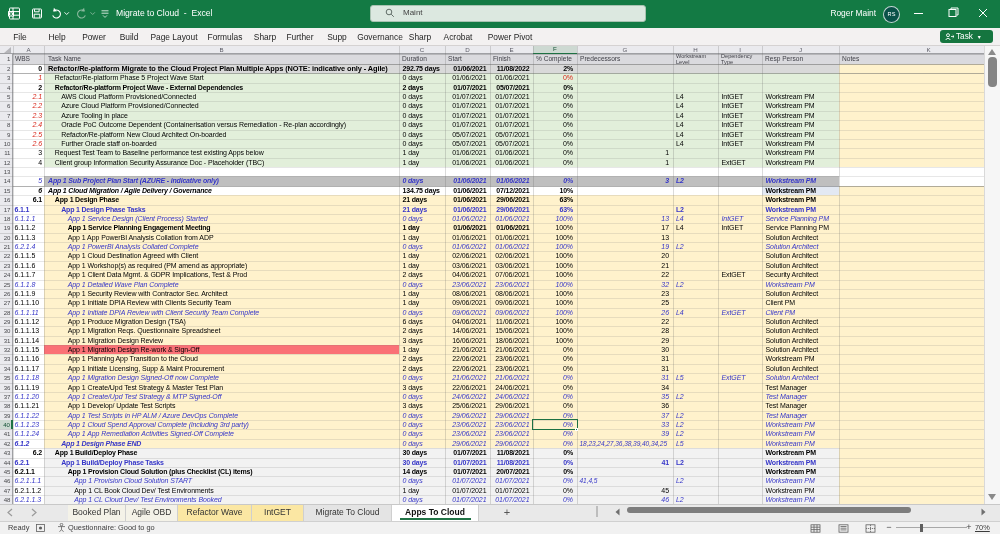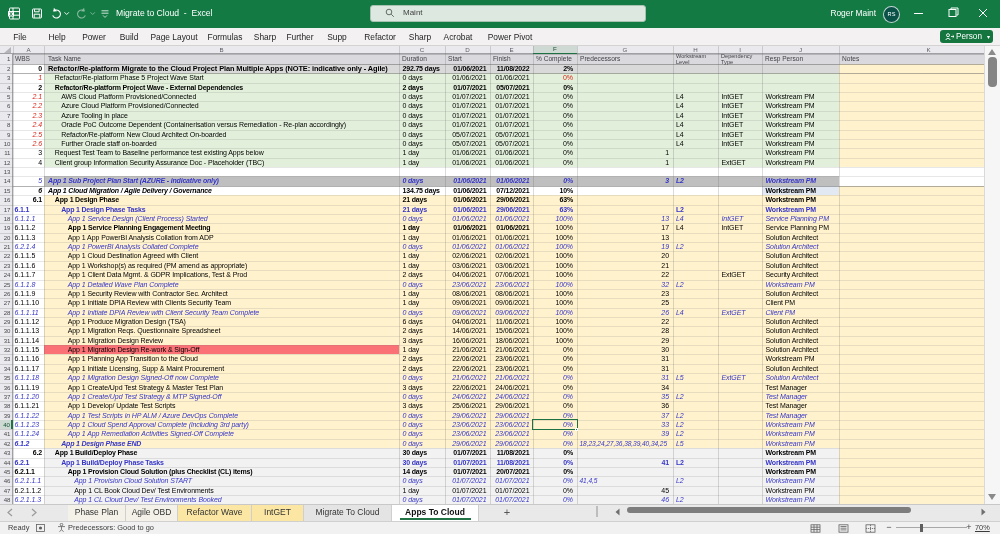--- a/index.html
+++ b/index.html
@@ -54,25 +54,25 @@
 <div style="position:absolute;left:0.00px;top:27.50px;width:1000.00px;height:18.50px;background:#f3f1f1;border-bottom:1px solid #d5d2d2;box-sizing:border-box;"></div>
 <div style="position:absolute;left:-25.00px;top:27.50px;width:90.00px;height:18.00px;color:#252525;font-size:8.4px;line-height:18px;text-align:center;white-space:nowrap;">File</div>
 <div style="position:absolute;left:12.00px;top:27.50px;width:90.00px;height:18.00px;color:#252525;font-size:8.4px;line-height:18px;text-align:center;white-space:nowrap;">Help</div>
 <div style="position:absolute;left:49.00px;top:27.50px;width:90.00px;height:18.00px;color:#252525;font-size:8.4px;line-height:18px;text-align:center;white-space:nowrap;">Power</div>
 <div style="position:absolute;left:84.00px;top:27.50px;width:90.00px;height:18.00px;color:#252525;font-size:8.4px;line-height:18px;text-align:center;white-space:nowrap;">Build</div>
 <div style="position:absolute;left:129.00px;top:27.50px;width:90.00px;height:18.00px;color:#252525;font-size:8.4px;line-height:18px;text-align:center;white-space:nowrap;">Page Layout</div>
 <div style="position:absolute;left:180.00px;top:27.50px;width:90.00px;height:18.00px;color:#252525;font-size:8.4px;line-height:18px;text-align:center;white-space:nowrap;">Formulas</div>
 <div style="position:absolute;left:220.00px;top:27.50px;width:90.00px;height:18.00px;color:#252525;font-size:8.4px;line-height:18px;text-align:center;white-space:nowrap;">Sharp</div>
 <div style="position:absolute;left:255.00px;top:27.50px;width:90.00px;height:18.00px;color:#252525;font-size:8.4px;line-height:18px;text-align:center;white-space:nowrap;">Further</div>
 <div style="position:absolute;left:292.00px;top:27.50px;width:90.00px;height:18.00px;color:#252525;font-size:8.4px;line-height:18px;text-align:center;white-space:nowrap;">Supp</div>
-<div style="position:absolute;left:335.00px;top:27.50px;width:90.00px;height:18.00px;color:#252525;font-size:8.4px;line-height:18px;text-align:center;white-space:nowrap;">Refactor</div>
+<div style="position:absolute;left:335.00px;top:27.50px;width:90.00px;height:18.00px;color:#252525;font-size:8.4px;line-height:18px;text-align:center;white-space:nowrap;">Governance</div>
 <div style="position:absolute;left:375.00px;top:27.50px;width:90.00px;height:18.00px;color:#252525;font-size:8.4px;line-height:18px;text-align:center;white-space:nowrap;">Sharp</div>
 <div style="position:absolute;left:413.00px;top:27.50px;width:90.00px;height:18.00px;color:#252525;font-size:8.4px;line-height:18px;text-align:center;white-space:nowrap;">Acrobat</div>
 <div style="position:absolute;left:465.00px;top:27.50px;width:90.00px;height:20px;color:#252525;font-size:8.4px;line-height:18px;text-align:center;white-space:nowrap;">Power Pivot</div>
-<div style="position:absolute;left:940.00px;top:29.50px;width:53.00px;height:13.50px;background:#15753f;border-radius:3px;color:#fff;font-size:8.2px;line-height:13.5px;"><span style="margin-left:16px">Person</span><span style="font-size:6px;margin-left:5px">▾</span></div>
+<div style="position:absolute;left:940.00px;top:29.50px;width:53.00px;height:13.50px;background:#15753f;border-radius:3px;color:#fff;font-size:8.2px;line-height:13.5px;"><span style="margin-left:16px">Task</span><span style="font-size:6px;margin-left:5px">▾</span></div>
 <svg style="position:absolute;left:945px;top:32.5px" width="9" height="8" viewBox="0 0 9 8">
     <circle cx="3" cy="2.2" r="1.5" fill="none" stroke="#fff" stroke-width="0.9"></circle>
     <path d="M0.8 7 a2.3 2.3 0 0 1 4.4 0" fill="none" stroke="#fff" stroke-width="0.9"></path>
     <path d="M6 3.5 h3 M7.7 2.2 l1.4 1.3 -1.4 1.3" fill="none" stroke="#fff" stroke-width="0.8"></path>
   </svg>
 <div style="position:absolute;left:0.00px;top:46.00px;width:984.00px;height:7.50px;background:#eaeaee;border-bottom:1px solid #9fa0a4;box-sizing:border-box;"></div>
 <svg style="position:absolute;left:2px;top:47px" width="10" height="6" viewBox="0 0 10 6">
     <path d="M9 0 L9 6 L2 6 Z" fill="#b5b5b9"></path>
   </svg>
 <div style="position:absolute;left:13.00px;top:46.00px;width:31.00px;height:7.50px;color:#5c5c66;font-size:6.2px;line-height:7.5px;text-align:center;">A</div>
@@ -657,21 +657,21 @@
   </svg>
 <div style="position:absolute;left:987.50px;top:57.00px;width:9.00px;height:30.00px;background:#848484;border-radius:4px;"></div>
 <svg style="position:absolute;left:988px;top:494.39px" width="8" height="6" viewBox="0 0 8 6">
     <path d="M4 6 L8 0 L0 0 Z" fill="#8a8a8a"></path>
   </svg>
 <div style="position:absolute;left:0.00px;top:504.39px;width:1000.00px;height:16.61px;background:#e9e9e9;border-top:1px solid #c8c8c8;box-sizing:border-box;"></div>
 <svg style="position:absolute;left:6px;top:508.39px" width="40" height="9" viewBox="0 0 40 9">
     <path d="M6 1 L2 4.5 L6 8" fill="none" stroke="#9a9a9a" stroke-width="1.2"></path>
     <path d="M26 1 L30 4.5 L26 8" fill="none" stroke="#9a9a9a" stroke-width="1.2"></path>
   </svg>
-<div style="position:absolute;left:68.00px;top:505.39px;width:58.00px;height:15.61px;background:#f4f2e8;color:#333;font-size:8.5px;line-height:15.61px;text-align:center;border-right:1px solid #cfcfcf;box-sizing:border-box;">Phase Plan</div>
+<div style="position:absolute;left:68.00px;top:505.39px;width:58.00px;height:15.61px;background:#f4f2e8;color:#333;font-size:8.5px;line-height:15.61px;text-align:center;border-right:1px solid #cfcfcf;box-sizing:border-box;">Booked Plan</div>
 <div style="position:absolute;left:126.00px;top:505.39px;width:52.00px;height:15.61px;background:#f4f2e8;color:#333;font-size:8.5px;line-height:15.61px;text-align:center;border-right:1px solid #cfcfcf;box-sizing:border-box;">Agile OBD</div>
 <div style="position:absolute;left:178.00px;top:505.39px;width:74.00px;height:15.61px;background:#fbe7a3;color:#333;font-size:8.5px;line-height:15.61px;text-align:center;border-right:1px solid #cfcfcf;box-sizing:border-box;">Refactor Wave</div>
 <div style="position:absolute;left:252.00px;top:505.39px;width:52.00px;height:15.61px;background:#fbe7a3;color:#333;font-size:8.5px;line-height:15.61px;text-align:center;border-right:1px solid #cfcfcf;box-sizing:border-box;">IntGET</div>
 <div style="position:absolute;left:304.00px;top:505.39px;width:88.00px;height:15.61px;background:#e4e4e4;color:#333;font-size:8.5px;line-height:15.61px;text-align:center;border-right:1px solid #cfcfcf;box-sizing:border-box;">Migrate To Cloud</div>
 <div style="position:absolute;left:392.00px;top:505.39px;width:87.00px;height:15.61px;background:#ffffff;color:#111;font-size:8.5px;line-height:15.61px;text-align:center;border-right:1px solid #cfcfcf;box-sizing:border-box;font-weight:bold;">Apps To Cloud</div>
 <div style="position:absolute;left:400.00px;top:517.89px;width:71.00px;height:1.80px;background:#217346;"></div>
 <div style="position:absolute;left:497.00px;top:505.39px;width:20.00px;height:15.61px;color:#555;font-size:11px;line-height:15px;text-align:center;">+</div>
 <div style="position:absolute;left:596.00px;top:505.89px;width:2.00px;height:11.00px;background:#bdbdbd;"></div>
 <svg style="position:absolute;left:614px;top:508.39px" width="8" height="8" viewBox="0 0 8 8">
     <path d="M5.5 0.5 L1.5 4 L5.5 7.5 Z" fill="#6f6f6f"></path>
@@ -683,21 +683,21 @@
 <div style="position:absolute;left:0.00px;top:521.00px;width:1000.00px;height:13.00px;background:#f1f1f1;border-top:1px solid #d0d0d0;box-sizing:border-box;"></div>
 <div style="position:absolute;left:8.00px;top:521.00px;width:60.00px;height:13.00px;color:#3c3c3c;font-size:7.4px;line-height:13px;">Ready</div>
 <svg style="position:absolute;left:36px;top:524px" width="9" height="8" viewBox="0 0 9 8">
     <rect x="0.5" y="0.5" width="8" height="7" fill="none" stroke="#5f5f5f" stroke-width="0.8"></rect>
     <circle cx="4.5" cy="4" r="1.6" fill="#5f5f5f"></circle>
   </svg>
 <svg style="position:absolute;left:57px;top:523px" width="9" height="9" viewBox="0 0 9 9">
     <circle cx="4.5" cy="1.6" r="1.3" fill="none" stroke="#5f5f5f" stroke-width="0.8"></circle>
     <path d="M1 3.6 h7 M4.5 3.6 v3 M4.5 6.6 l-2 2.2 M4.5 6.6 l2 2.2" fill="none" stroke="#5f5f5f" stroke-width="0.8"></path>
   </svg>
-<div style="position:absolute;left:68.00px;top:521.00px;width:130.00px;height:13.00px;color:#3c3c3c;font-size:7.4px;line-height:13px;">Predecessors: Good to go</div>
+<div style="position:absolute;left:68.00px;top:521.00px;width:130.00px;height:13.00px;color:#3c3c3c;font-size:7.4px;line-height:13px;">Questionnaire: Good to go</div>
 <svg style="position:absolute;left:810px;top:523.5px" width="70" height="9" viewBox="0 0 70 9">
 <g fill="none" stroke="#5f5f5f" stroke-width="0.8">
 <rect x="1" y="0.8" width="9" height="7.4"></rect>
       <path d="M1 3.2 h9 M1 5.6 h9 M4 0.8 v7.4 M7 0.8 v7.4"></path>
 <rect x="29" y="0.8" width="9" height="7.4"></rect>
       <path d="M30.5 2.5 h6 M30.5 4.2 h6 M30.5 5.9 h6"></path>
 <rect x="56" y="0.8" width="9" height="7.4"></rect>
       <path d="M56 4.5 h9 M60.5 0.8 v7.4" stroke-dasharray="1.2 0.8"></path>
 </g>
   </svg>

